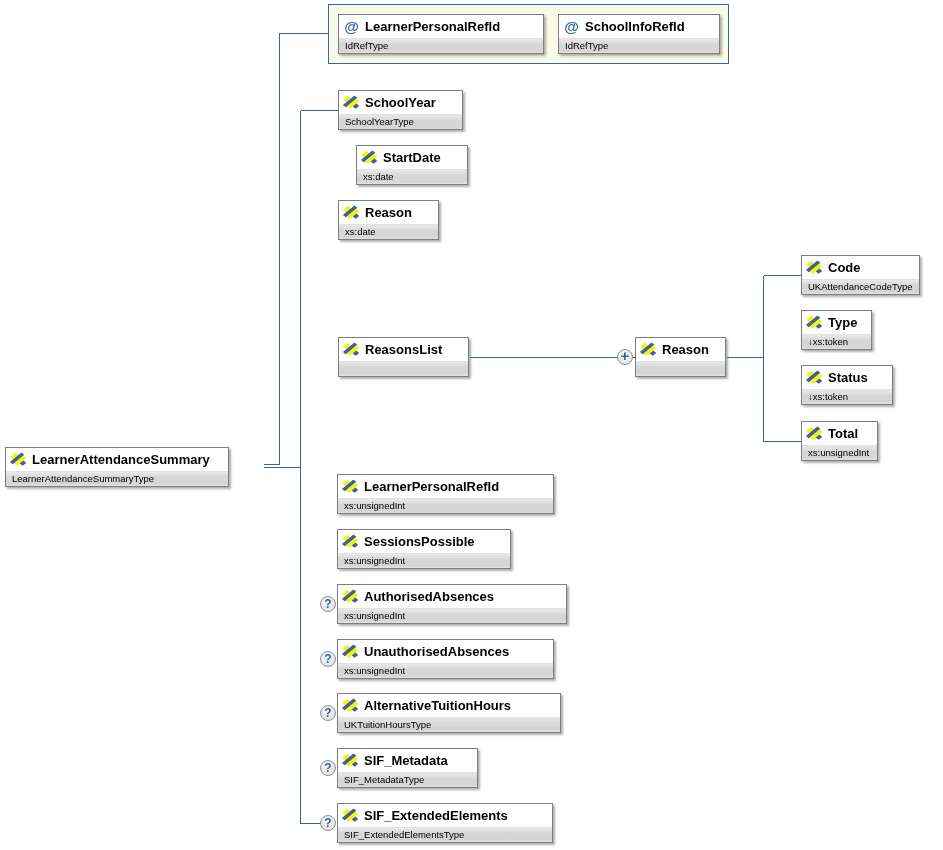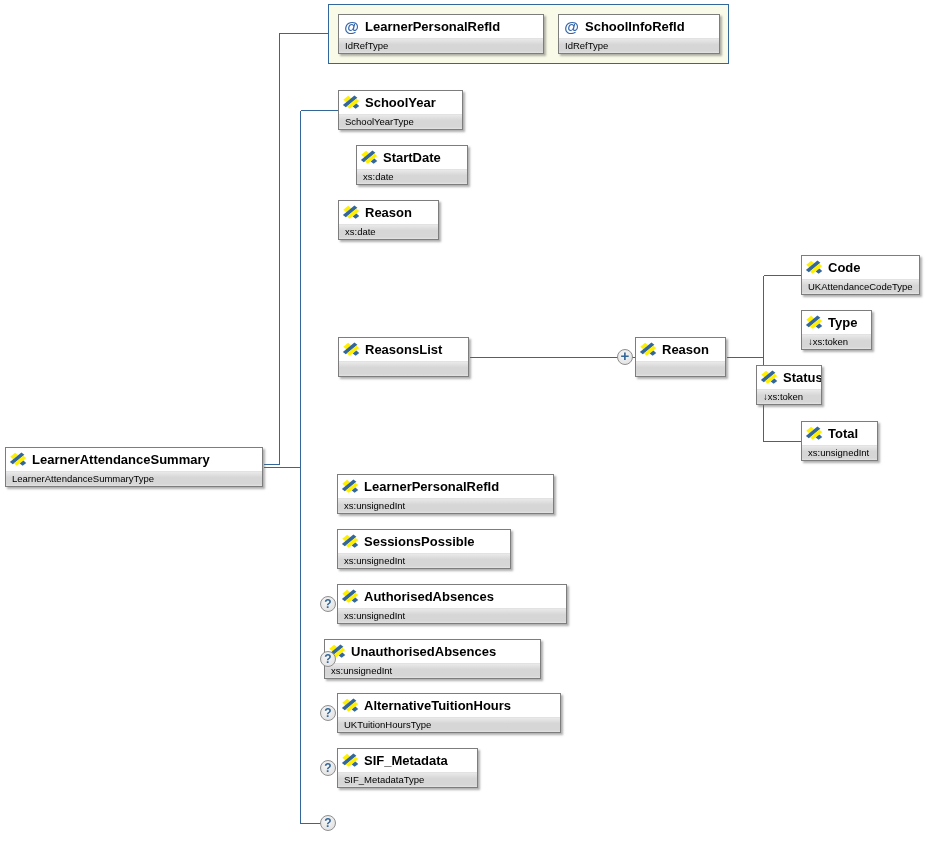--- a/index.html
+++ b/index.html
@@ -37,21 +37,21 @@
       <g id="stripes" transform="translate(8.5 6.5) scale(1.22 1) rotate(45) translate(-8.5 -6.5)">
         <rect x="1.8" y="3.7" width="3.4" height="5.6" fill="#ffef00"></rect>
         <rect x="5.2" y="-0.2" width="3.4" height="13.4" fill="#336699"></rect>
         <rect x="8.6" y="1.0" width="3.4" height="11.0" fill="#ffef00"></rect>
         <rect x="12.0" y="4.4" width="3.4" height="4.2" fill="#336699"></rect>
       </g>
     </defs>
     <path d="M263.5 464.5 H279.5 V33.5 H329 M263.5 467.5 H300.5 M300.5 110.5 V823.5 M300.5 110.5 H338 M300.5 823.5 H321 M469.5 357.5 H635 M726.5 357.5 H763.5 M763.5 275.5 V441.5 M763.5 275.5 H801 M763.5 441.5 H801" stroke="#336699" stroke-width="1" fill="none" shape-rendering="crispEdges"></path>
   </svg>
   <div class="attr-group"></div>
-  <div class="node" style="left:5px;top:447px;width:258px">
+  <div class="node" style="left:5px;top:447px;width:224px">
     <div class="nt">
         <svg class="ei" width="17" height="13" viewBox="0 0 17 13">
           <use href="#stripes"></use>
         </svg>
         <span class="tl">LearnerAttendanceSummary</span>
       </div>
     <div class="nb"><span class="st">LearnerAttendanceSummaryType</span></div>
   </div>
   <div class="node" style="left:338px;top:14px;width:206px">
     <div class="nt">
@@ -123,21 +123,21 @@
   </div>
   <div class="node" style="left:801px;top:310px;width:71px">
     <div class="nt">
         <svg class="ei" width="17" height="13" viewBox="0 0 17 13">
           <use href="#stripes"></use>
         </svg>
         <span class="tl">Type</span>
       </div>
     <div class="nb"><span class="st">↓xs:token</span></div>
   </div>
-  <div class="node" style="left:756px;top:365px;width:66px">
+  <div class="node" style="left:801px;top:365px;width:92px">
     <div class="nt">
         <svg class="ei" width="17" height="13" viewBox="0 0 17 13">
           <use href="#stripes"></use>
         </svg>
         <span class="tl">Status</span>
       </div>
     <div class="nb"><span class="st">↓xs:token</span></div>
   </div>
   <div class="node" style="left:801px;top:421px;width:77px">
     <div class="nt">
@@ -168,21 +168,21 @@
   </div>
   <div class="node" style="left:337px;top:584px;width:230px">
     <div class="nt">
         <svg class="ei" width="17" height="13" viewBox="0 0 17 13">
           <use href="#stripes"></use>
         </svg>
         <span class="tl">AuthorisedAbsences</span>
       </div>
     <div class="nb"><span class="st">xs:unsignedInt</span></div>
   </div>
-  <div class="node" style="left:324px;top:639px;width:217px">
+  <div class="node" style="left:337px;top:639px;width:217px">
     <div class="nt">
         <svg class="ei" width="17" height="13" viewBox="0 0 17 13">
           <use href="#stripes"></use>
         </svg>
         <span class="tl">UnauthorisedAbsences</span>
       </div>
     <div class="nb"><span class="st">xs:unsignedInt</span></div>
   </div>
   <div class="node" style="left:337px;top:748px;width:141px">
     <div class="nt">
@@ -194,20 +194,29 @@
     <div class="nb"><span class="st">SIF_MetadataType</span></div>
   </div>
   <div class="node" style="left:337px;top:693px;width:224px">
     <div class="nt">
         <svg class="ei" width="17" height="13" viewBox="0 0 17 13">
           <use href="#stripes"></use>
         </svg>
         <span class="tl">AlternativeTuitionHours</span>
       </div>
     <div class="nb"><span class="st">UKTuitionHoursType</span></div>
+  </div>
+  <div class="node" style="left:337px;top:803px;width:216px">
+    <div class="nt">
+        <svg class="ei" width="17" height="13" viewBox="0 0 17 13">
+          <use href="#stripes"></use>
+        </svg>
+        <span class="tl">SIF_ExtendedElements</span>
+      </div>
+    <div class="nb"><span class="st">SIF_ExtendedElementsType</span></div>
   </div>
   <div class="badge" style="left:320px;top:596px">?</div>
   <div class="badge" style="left:320px;top:651px">?</div>
   <div class="badge" style="left:320px;top:705px">?</div>
   <div class="badge" style="left:320px;top:760px">?</div>
   <div class="badge" style="left:320px;top:815px">?</div>
   <div class="badge" style="left:617px;top:349px;font-size:15px;line-height:12.5px">+</div>
 </div>
 
 </body></html>

